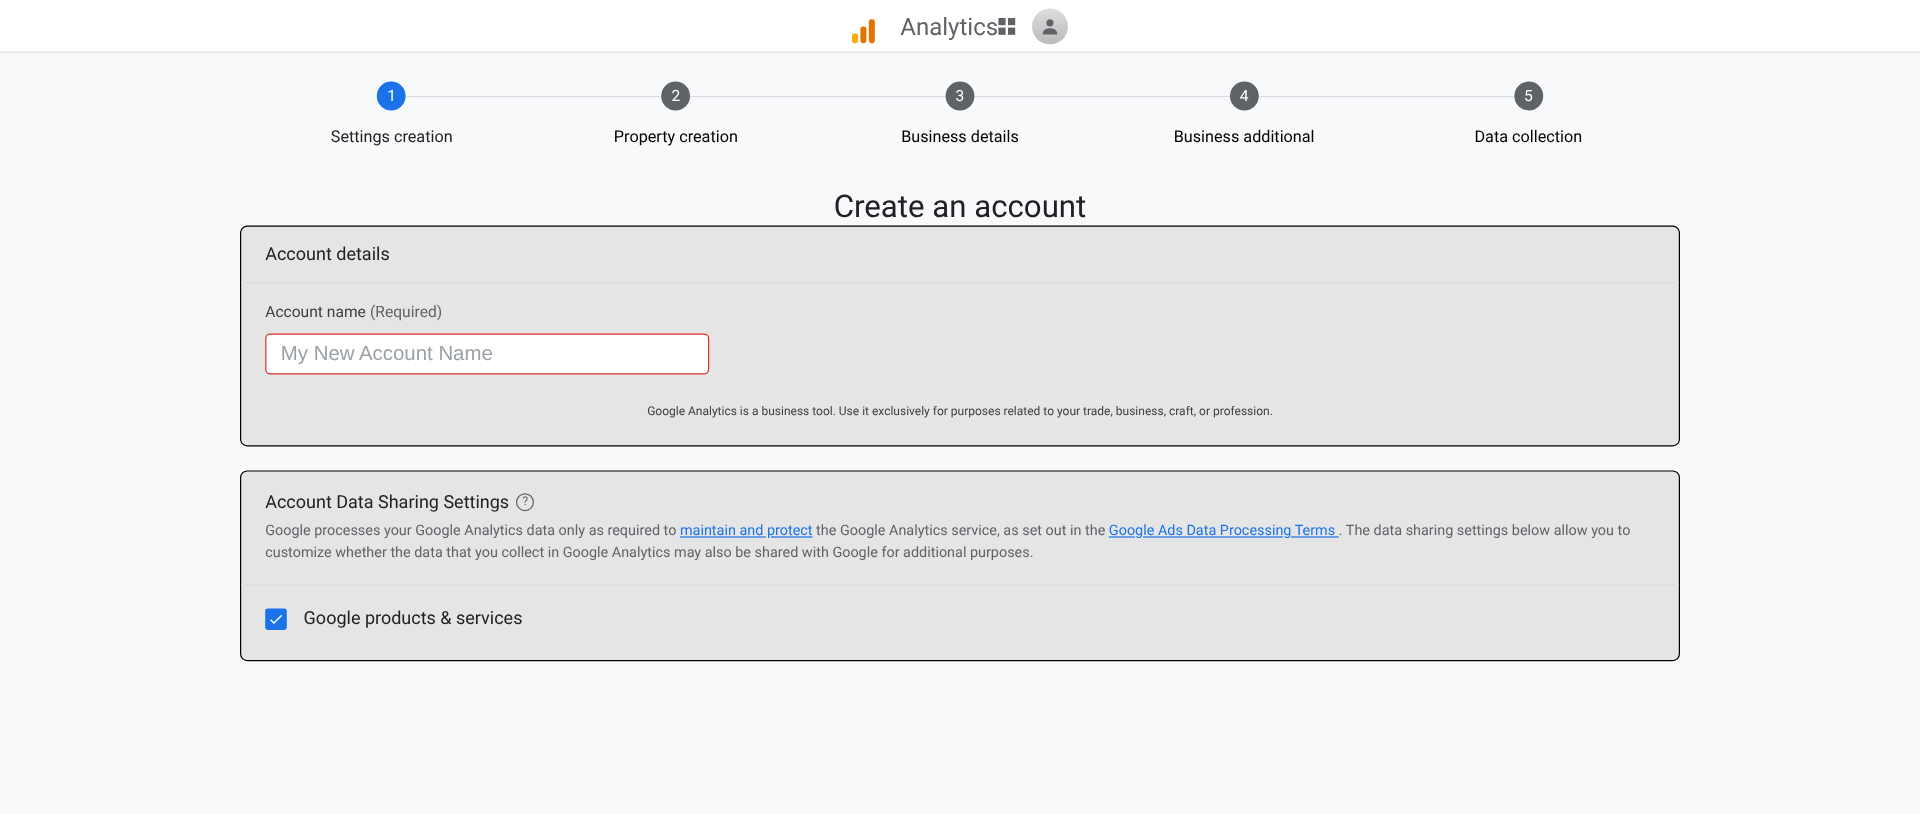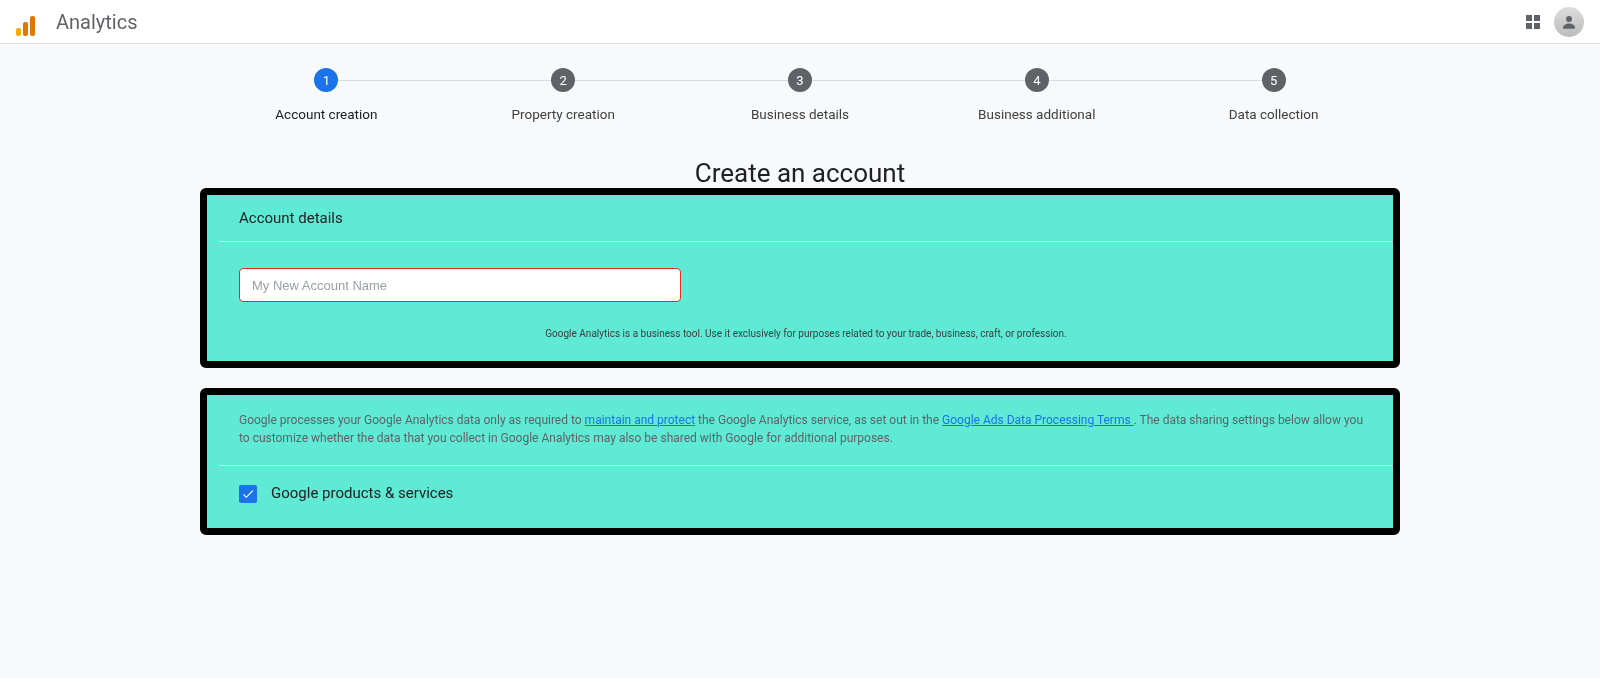--- a/index.html
+++ b/index.html
@@ -1,56 +1,56 @@
 <!DOCTYPE html>
 <html><head>
   <meta charset="utf-8">
   <style>
     * { margin: 0; padding: 0; box-sizing: border-box; }
     body { font-family: 'Google Sans', Roboto, Arial, sans-serif; background: #fff; color: #202124; font-size: 14px; }
 
     
-    .header { display: flex; align-items: center; justify-content: space-between; height: 44px; padding: 0 16px; border-bottom: 1px solid #dadce0; }
+    .header { display: flex; align-items: center; justify-content: center; height: 44px; padding: 0 16px; border-bottom: 1px solid #dadce0; }
     .header-left { display: flex; align-items: center; gap: 12px; }
     .logo { width: 28px; height: 28px; display: flex; align-items: flex-end; gap: 2px; }
     .logo-bar1 { width: 5px; height: 8px; background: #f9ab00; border-radius: 2px; }
     .logo-bar2 { width: 5px; height: 14px; background: #e37400; border-radius: 2px; }
     .logo-bar3 { width: 5px; height: 20px; background: #e37400; border-radius: 2px; }
     .app-title { font-size: 20px; color: #5f6368; font-weight: 400; }
     .header-right { display: flex; align-items: center; gap: 14px; }
     .apps-icon { display: grid; grid-template-columns: repeat(2, 6px); grid-template-rows: repeat(2, 6px); gap: 2px; cursor: pointer; }
     .apps-icon span { width: 6px; height: 6px; background: #5f6368; }
     .avatar { width: 30px; height: 30px; border-radius: 50%; background: #e8eaed linear-gradient(#ddd,#bbb); display:flex; align-items:center; justify-content:center; font-size:11px; color:#5f6368; cursor:pointer }
 
     
     .page { background: #f8f9fa; min-height: calc(100vh - 44px); padding: 24px 0 40px; }
 
     
     .stepper { display: flex; align-items: flex-start; justify-content: space-between; max-width: 1200px; margin: 0 auto 36px; padding: 0 8px; }
     .step { display: flex; flex-direction: column; align-items: center; position: relative; flex: 1; }
     .step-circle { width: 24px; height: 24px; border-radius: 50%; background: #5f6368; color: #fff; display: flex; align-items: center; justify-content: center; font-size: 13px; z-index:2 }
     .step.active .step-circle { background: #1a73e8; }
-    .step-label { margin-top: 14px; font-size: 13.5px; color: #404040; white-space: nowrap; }
+    .step-label { margin-top: 14px; font-size: 13.5px; color: #000000; white-space: nowrap; }
     .step.active .step-label { color: #202124; }
     .step-line { position: absolute; top: 12px; left: 50%; right: -50%; height: 1px; background: #dadce0; z-index:1 }
     .step:last-child .step-line { display: none; }
 
     
     .page-heading { text-align: center; font-size: 26px; font-weight: 400; color: #202124; margin-bottom: 0; }
     .page-sub { text-align: center; font-size: 14px; color: #5f6368; max-width: 720px; margin: 0 auto 28px; line-height: 1.45; }
 
     
-    .card { background: #5eead4; border: 7px solid #000000; border-radius: 6px; max-width: 1200px; margin: 0 auto 20px; padding-left: 12px; }
+    .card { background: #e5e5e5; border: 1px solid #000000; border-radius: 6px; max-width: 1200px; margin: 0 auto 20px; }
     .card-header { padding: 14px 20px; border-bottom: 1px solid #dadce0; font-size: 15px; color: #202124; }
     .card-body { padding: 16px 20px 22px; }
 
     .field-label { font-size: 13px; color: #3c4043; }
     .field-req { color: #5f6368; }
     .field-help { font-size: 11.5px; color: #5f6368; margin-top: 4px; }
-    .text-input { margin-top: 10px; width: 442px; height: 34px; border: 1px solid #d93025; border-radius: 4px; padding: 0 12px; font-size: 13px; color: #5f6368; outline: none; }
+    .text-input { margin-top: 10px; width: 370px; height: 34px; border: 1px solid #d93025; border-radius: 4px; padding: 0 12px; font-size: 17px; color: #5f6368; outline: none; }
     .text-input::placeholder { color: #9aa0a6; }
     .field-error { font-size: 11.5px; color: #d93025; margin-top: 6px; margin-left: 12px; }
     .field-note { font-size: 10px; color: #3c4043; margin-top: 26px; text-align: center; }
 
     
     .ds-title { display: flex; align-items: center; gap: 6px; font-size: 15px; color: #202124; margin-bottom: 6px; }
     .help-icon { width: 15px; height: 15px; border: 1.3px solid #5f6368; border-radius: 50%; display: inline-flex; align-items: center; justify-content: center; font-size: 10px; color: #5f6368; }
     .ds-desc { font-size: 12px; color: #5f6368; line-height: 1.5; }
     a.link { color: #1a73e8; text-decoration: underline; cursor: pointer; }
     .divider { border-top: 1px solid #dadce0; margin: 18px -20px; }
@@ -87,21 +87,21 @@
         </svg>
     </div>
   </div>
 </div>
 
 <div class="page">
 
   <div class="stepper">
     <div class="step active">
       <div class="step-circle">1</div>
-      <div class="step-label">Account creation</div>
+      <div class="step-label">Settings creation</div>
       <div class="step-line"></div>
     </div>
     <div class="step">
       <div class="step-circle">2</div>
       <div class="step-label">Property creation</div>
       <div class="step-line"></div>
     </div>
     <div class="step">
       <div class="step-circle">3</div>
       <div class="step-label">Business details</div>
@@ -117,27 +117,35 @@
       <div class="step-label">Data collection</div>
 
     </div>
   </div>
 
   <h1 class="page-heading">Create an account</h1>
 
   <div class="card">
     <div class="card-header">Account details</div>
     <div class="card-body">
+      <div>
+        <span class="field-label">Account name</span>
+        <span class="field-label field-req">(Required)</span>
+      </div>
       <input type="text" class="text-input" placeholder="My New Account Name" style="">
       <div class="field-note">Google Analytics is a business tool. Use it exclusively for purposes related to your trade, business, craft, or profession.</div>
     </div>
   </div>
 
   <div class="card">
     <div class="card-body">
+      <div class="ds-title">
+        <span>Account Data Sharing Settings</span>
+        <span class="help-icon">?</span>
+      </div>
       <div class="ds-desc">
         <span>Google processes your Google Analytics data only as required to </span><a class="link">maintain and protect</a><span> the Google Analytics service, as set out in the </span><a class="link">Google Ads Data Processing Terms </a><span>. The data sharing settings below allow you to customize whether the data that you collect in Google Analytics may also be shared with Google for additional purposes.</span>
       </div>
       <div class="divider"></div>
 
       <div class="option">
         <div class="checkbox">
           <svg viewBox="0 0 24 24">
               <path fill="#fff" d="M9 16.17 4.83 12l-1.42 1.41L9 19 21 7l-1.41-1.41z"></path>
             </svg>

